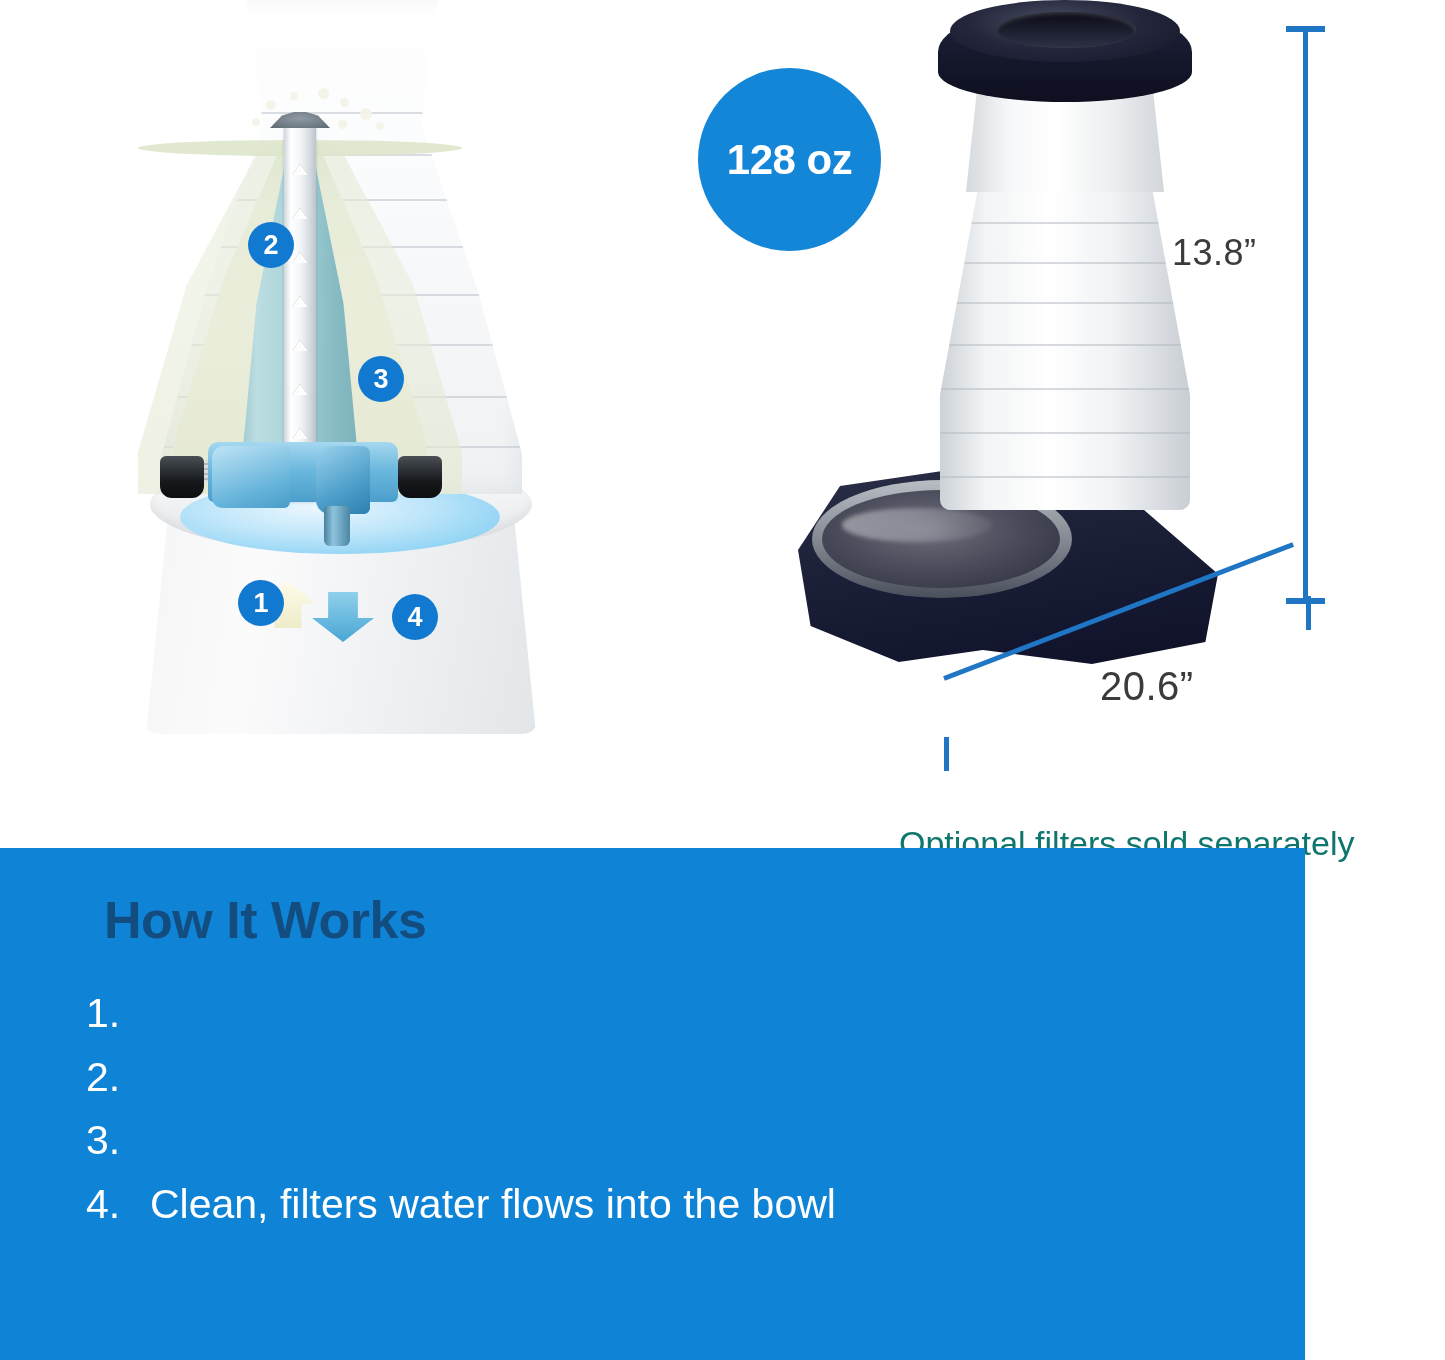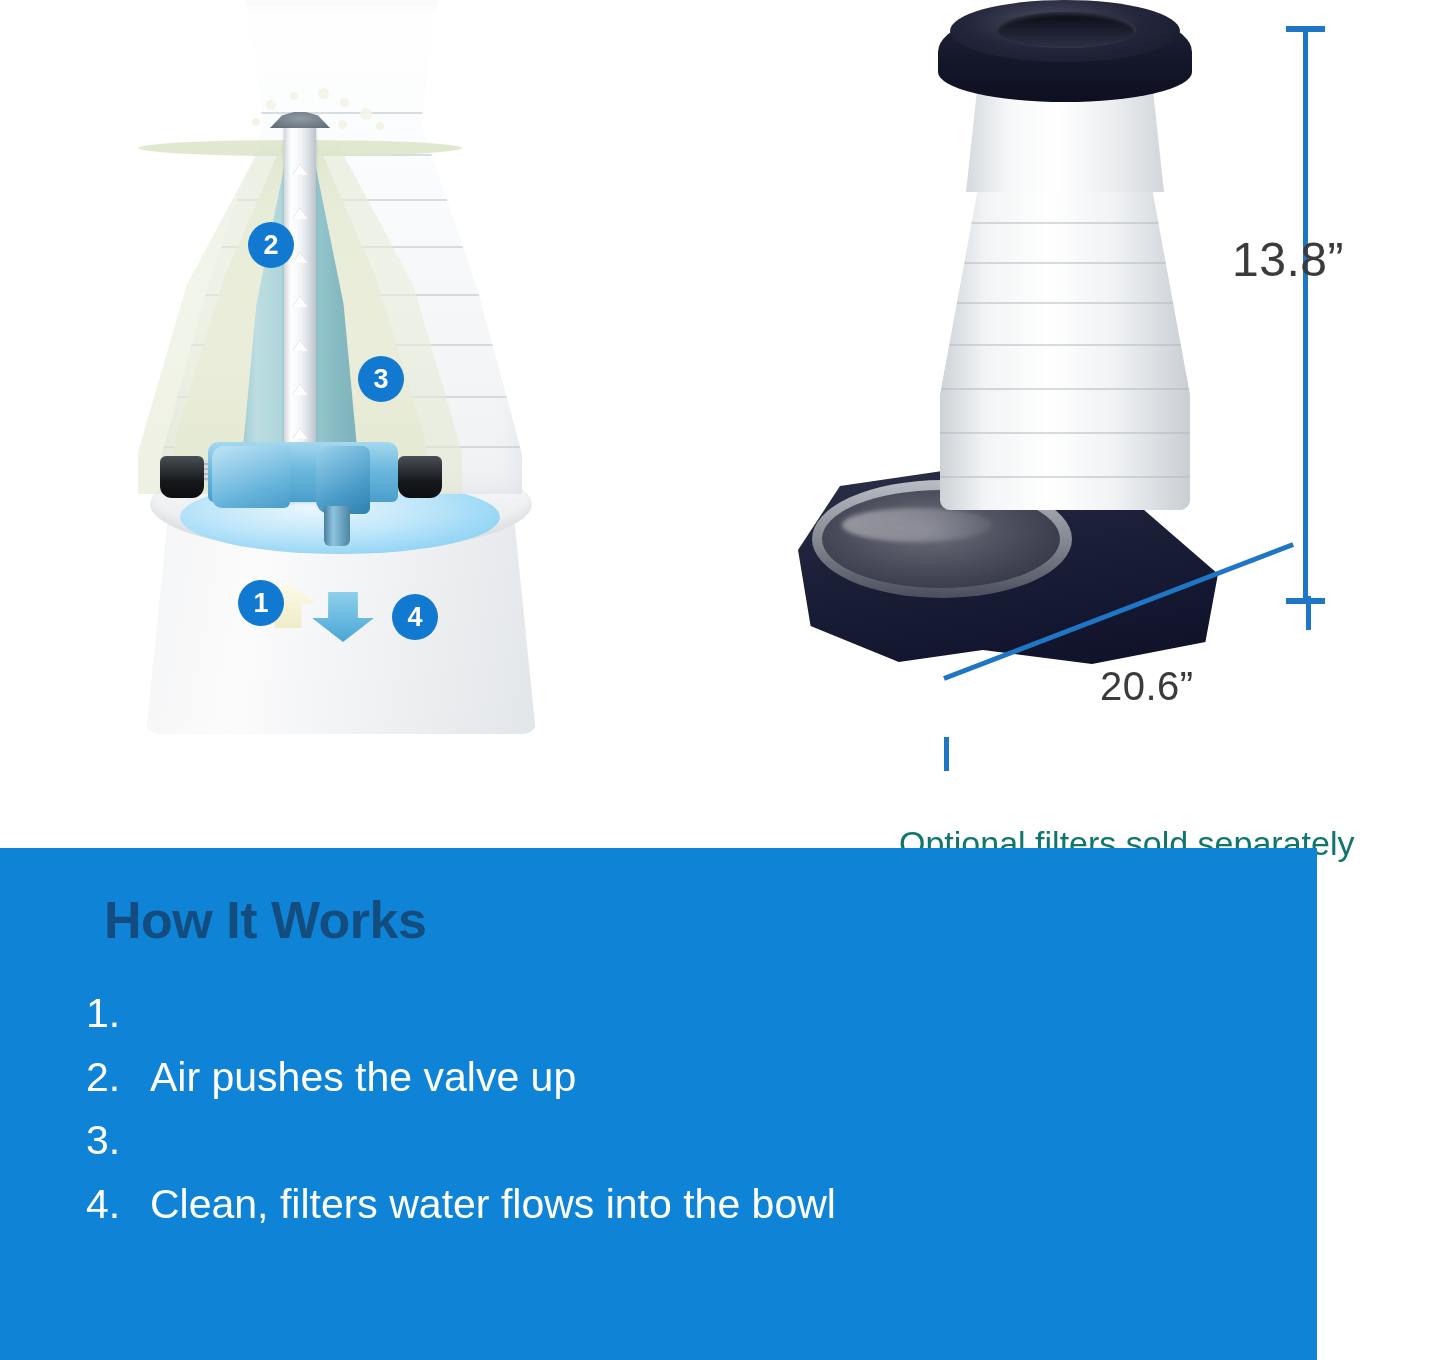--- a/index.html
+++ b/index.html
@@ -193,35 +193,35 @@
   .badge{
     position:absolute;left:698px;top:68px;width:183px;height:183px;border-radius:50%;
     background:#1386d8;display:flex;align-items:center;justify-content:center;
   }
   .badge span{color:#fff;font-size:42px;font-weight:bold;letter-spacing:-.5px;}
 
   
   .dim-v-line{position:absolute;left:1303px;top:28px;width:5px;height:576px;background:#1f76c4;}
   .dim-v-cap-t{position:absolute;left:1286px;top:26px;width:39px;height:6px;background:#1f76c4;}
   .dim-v-cap-b{position:absolute;left:1286px;top:598px;width:39px;height:6px;background:#1f76c4;}
-  .dim-v-label{position:absolute;left:1232px;top:232px;font-size:48px;color:#3b3b3b;letter-spacing:.5px;}
+  .dim-v-label{position:absolute;left:1172px;top:232px;font-size:36px;color:#3b3b3b;letter-spacing:.5px;}
 
   .dim-d-line{
     position:absolute;left:944px;top:676px;width:374px;height:5px;background:#1f76c4;
     transform:rotate(-21deg);transform-origin:0 50%;
   }
   .dim-d-cap-l{position:absolute;left:944px;top:737px;width:5px;height:34px;background:#1f76c4;}
   .dim-d-cap-r{position:absolute;left:1306px;top:596px;width:5px;height:34px;background:#1f76c4;}
   .dim-d-label{position:absolute;left:1100px;top:664px;font-size:40px;color:#3b3b3b;letter-spacing:.5px;}
 
   .note{position:absolute;left:899px;top:787px;font-size:34px;color:#0f766e;margin-top:37px;}
 
   
   .panel{
-    position:absolute;left:0;top:848px;width:1305px;height:512px;background:#0f84d7;padding-left:12px;
+    position:absolute;left:0;top:848px;width:1305px;height:512px;background:#0f84d7;
   }
   .panel-title{
     position:absolute;left:104px;top:42px;font-size:52px;font-weight:bold;color:#134d80;
     letter-spacing:-.5px;
   }
   .steps{
     position:absolute;left:86px;top:138px;width:1300px;
     list-style:none;margin:0;padding:0;
   }
   .step{display:flex;color:#ffffff;font-size:41px;line-height:1.33;margin-bottom:9px;}
@@ -312,20 +312,23 @@
         <div class="p-rib" style="top:238px"></div>
         <div class="p-rib" style="top:282px"></div>
         <div class="p-rib" style="top:326px"></div>
       </div>
       <div class="p-neck"></div>
       <div class="p-cap"></div>
       <div class="p-cap-top"></div>
       <div class="p-cap-slot"></div>
     </div>
 
+    <div class="badge">
+      <span>128 oz</span>
+    </div>
 
     <div class="dim-v-cap-t"></div>
     <div class="dim-v-line"></div>
     <div class="dim-v-cap-b"></div>
     <div class="dim-v-label">13.8”</div>
 
     <div class="dim-d-line"></div>
     <div class="dim-d-cap-l"></div>
     <div class="dim-d-cap-r"></div>
     <div class="dim-d-label">20.6”</div>
@@ -334,21 +337,20 @@
   </div>
 
   <div class="panel">
     <div class="panel-title">How It Works</div>
     <ol class="steps">
       <li class="step">
         <span class="step-num">1.</span>
       </li>
       <li class="step">
         <span class="step-num">2.</span>
-        <span class="step-text">Air pushes the valve up</span>
       </li>
       <li class="step">
         <span class="step-num">3.</span>
       </li>
       <li class="step">
         <span class="step-num">4.</span>
         <span class="step-text">Clean, filters water flows into the bowl</span>
       </li>
     </ol>
   </div>

